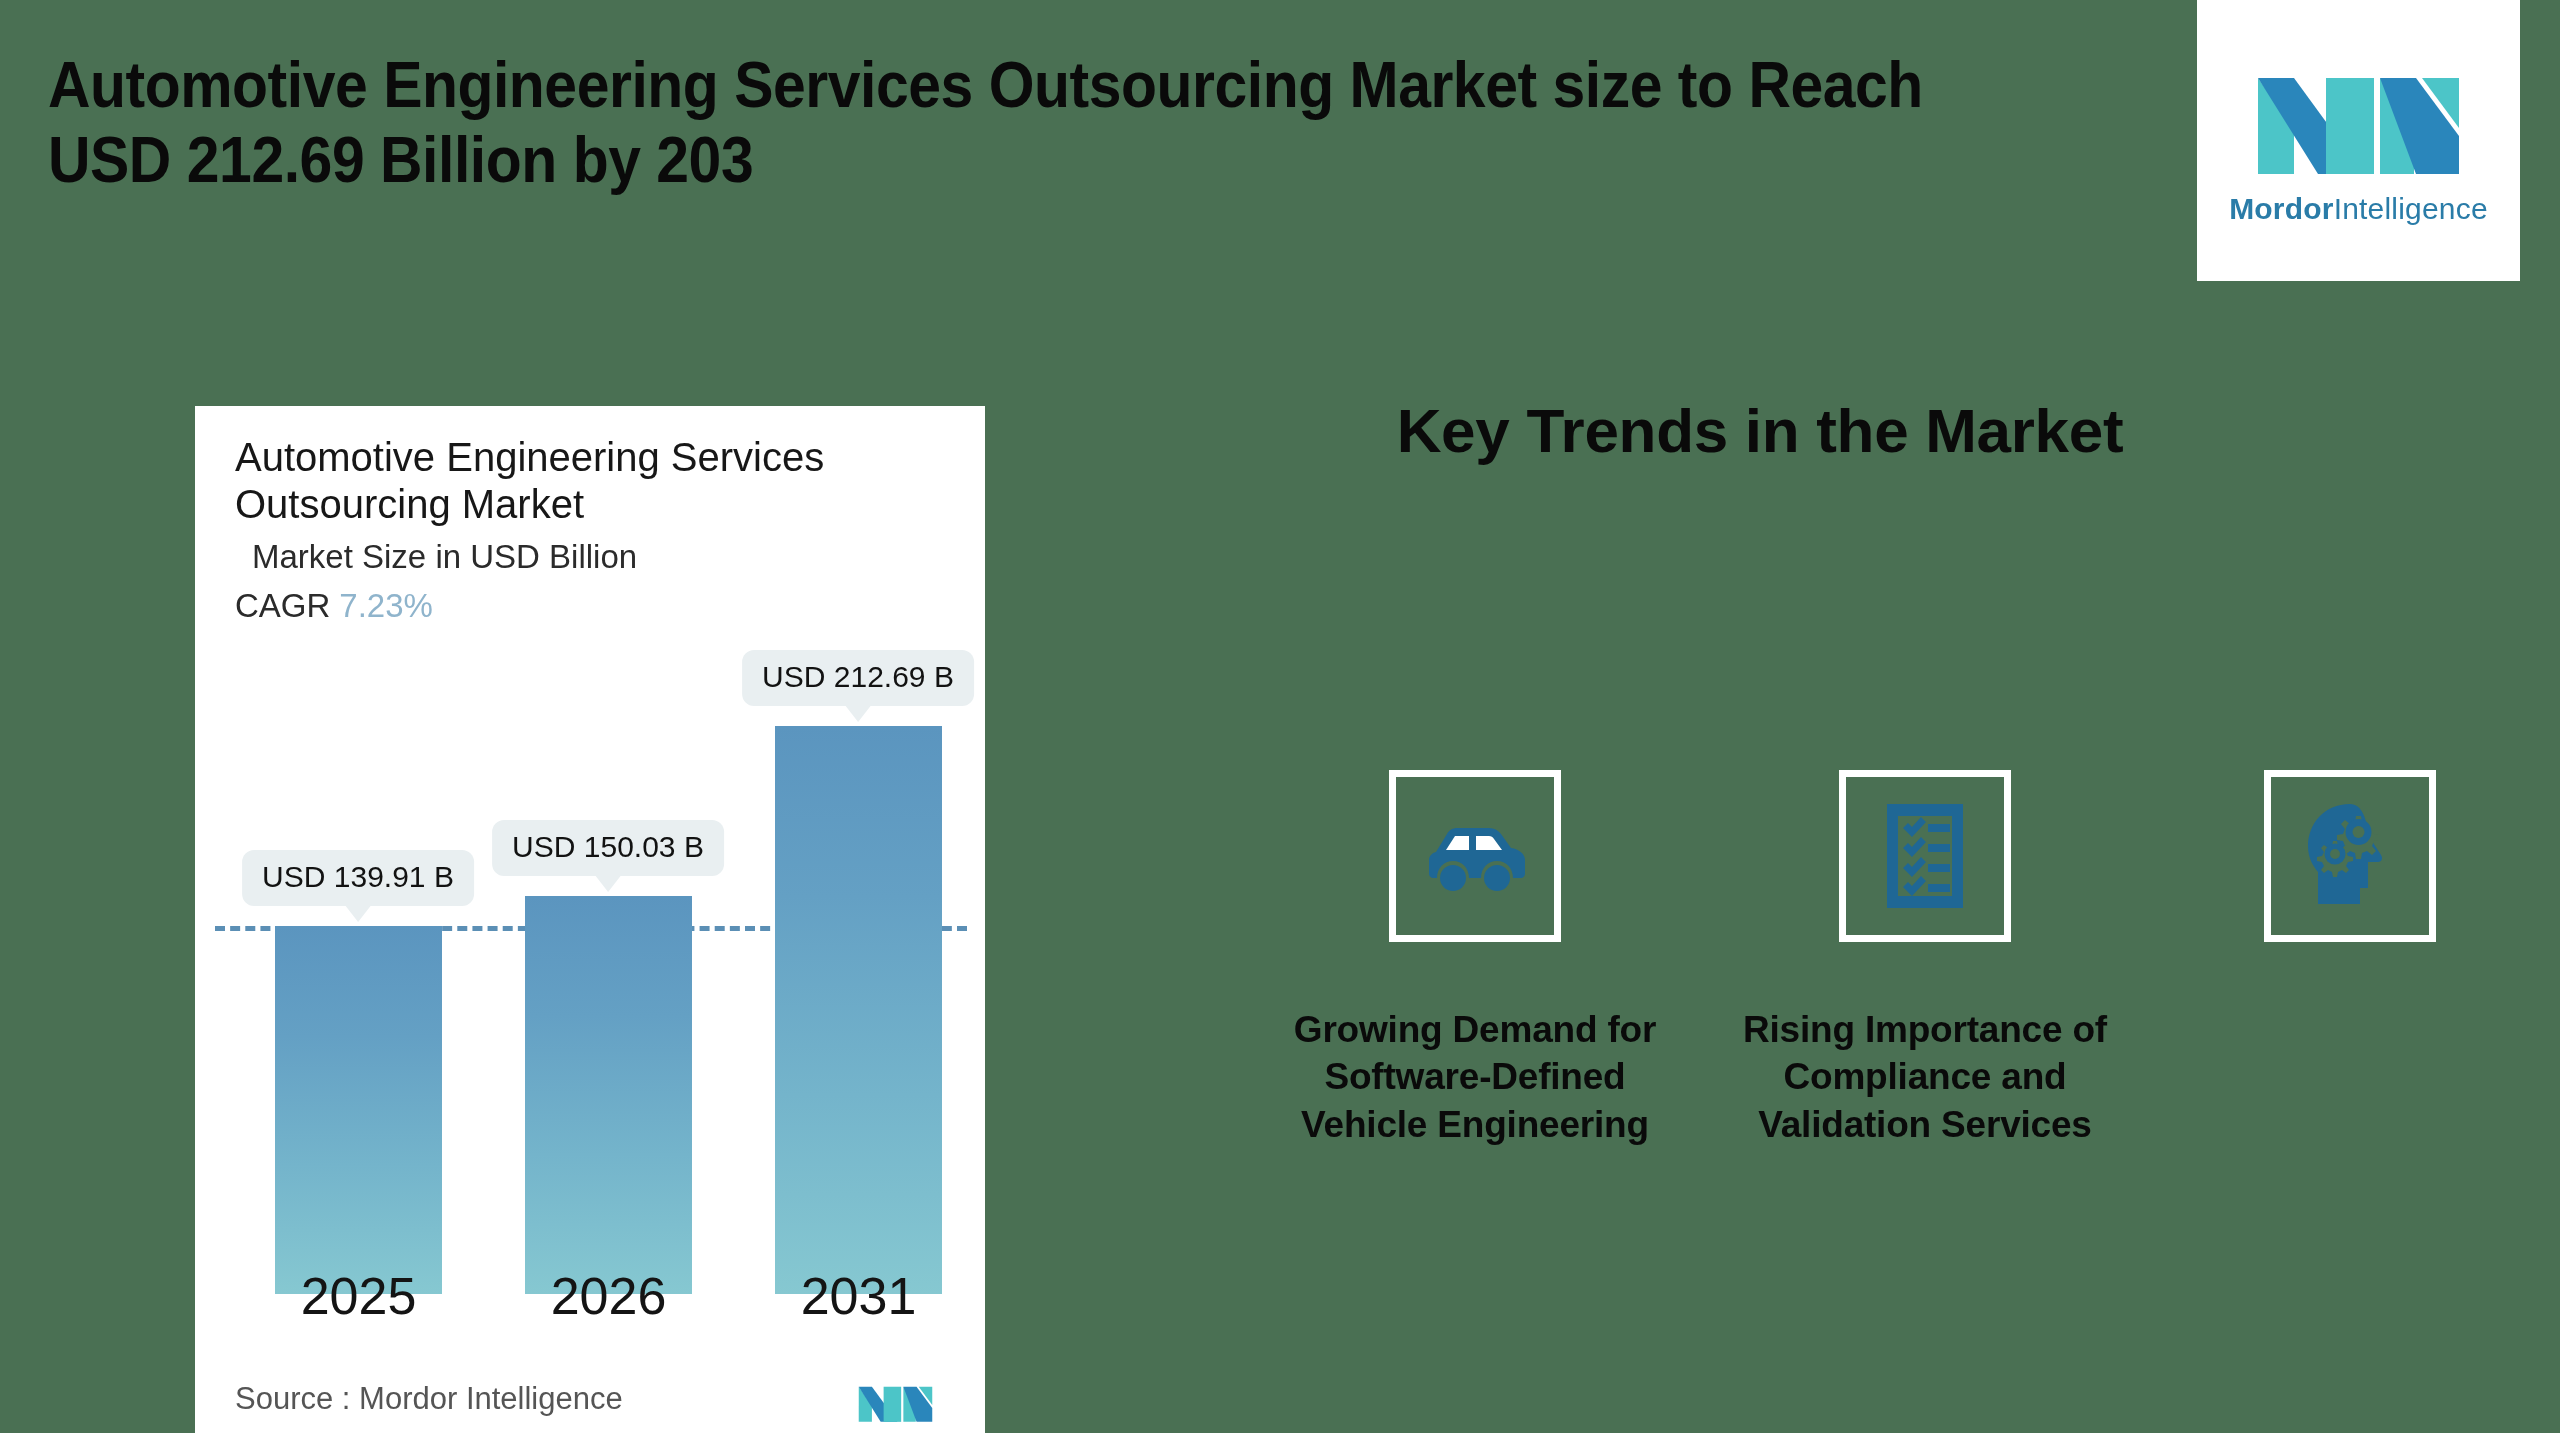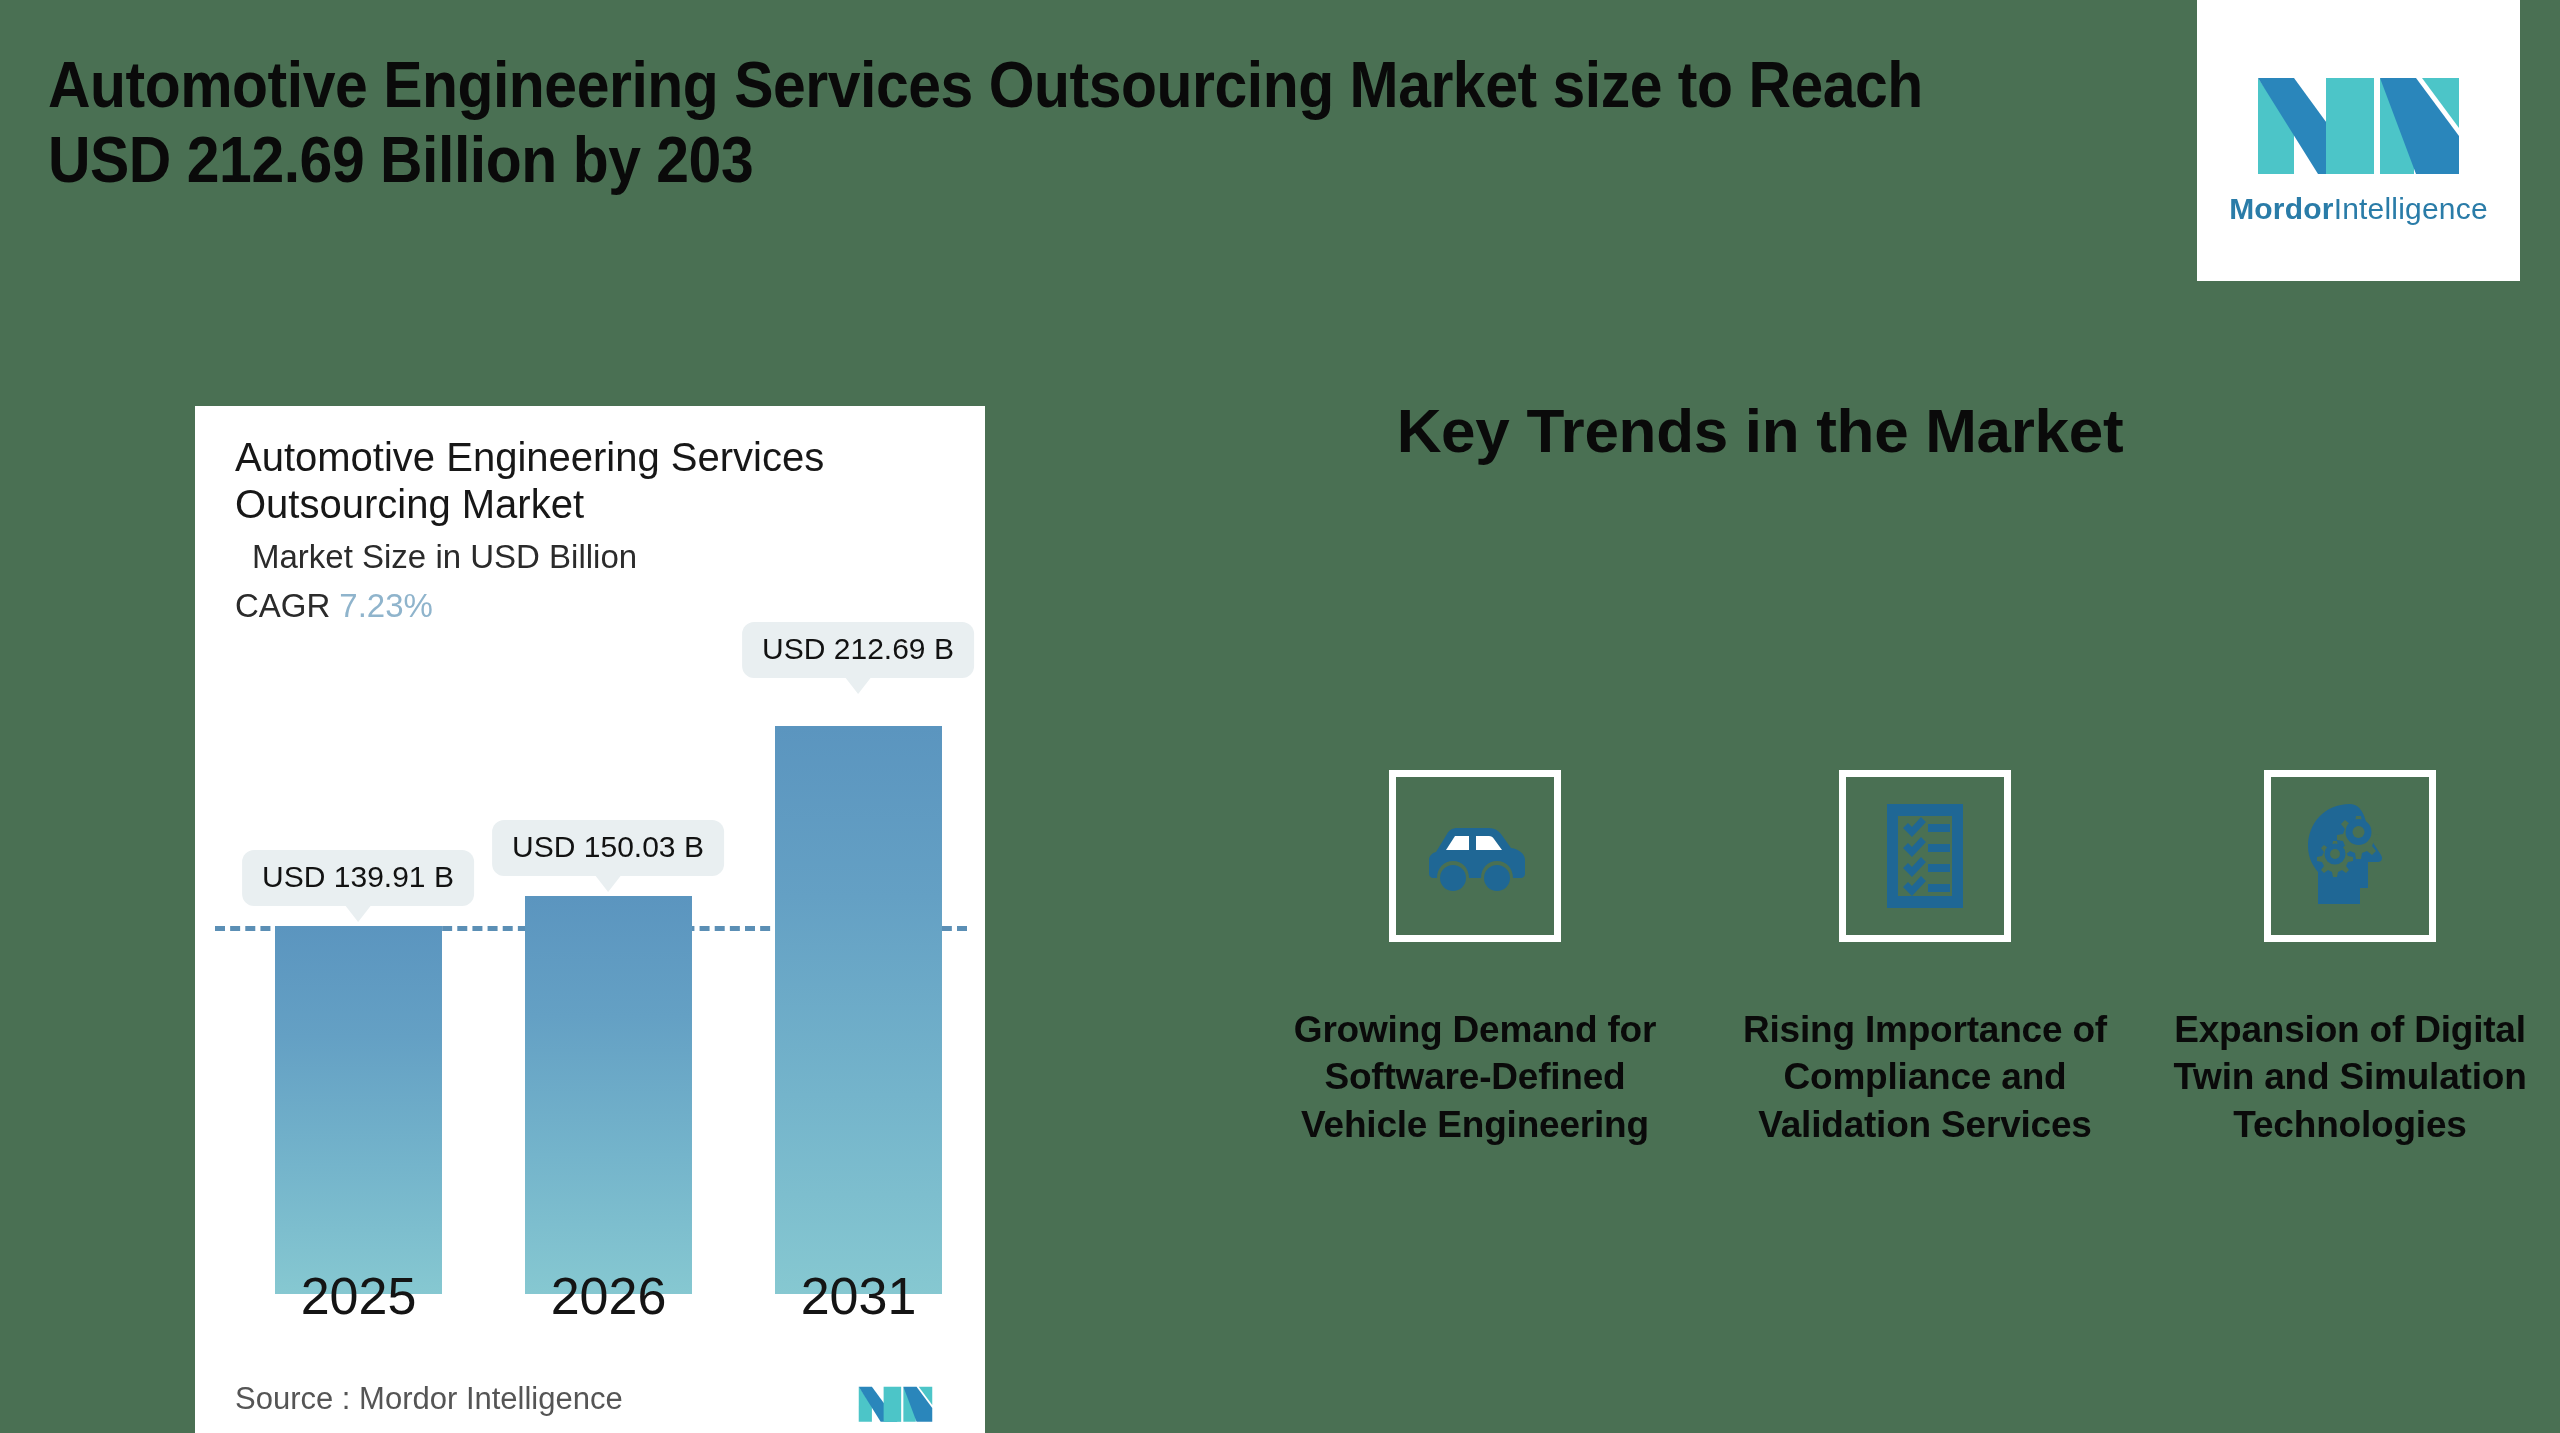--- a/index.html
+++ b/index.html
@@ -108,21 +108,21 @@
     content:"";
     position:absolute;
     left:50%; bottom:-16px;
     margin-left:-14px;
     border-left:14px solid transparent;
     border-right:14px solid transparent;
     border-top:18px solid #e9eff1;
   }
   .bubble.v0 { left:163px; bottom:388px; }
   .bubble.v1 { left:413px; bottom:418px; }
-  .bubble.v2 { left:663px; bottom:616px; }
+  .bubble.v2 { left:663px; bottom:588px; }
 
   .xtick {
     position:absolute;
     top:860px;
     width:167px;
     text-align:center;
     font-family:"Liberation Sans Narrow","Liberation Sans",sans-serif;
     font-size:52px;
     color:#141414;
   }
@@ -277,14 +277,13 @@
         <circle cx="68.5" cy="36" r="13" fill="#1f6795"></circle>
         <circle cx="68.5" cy="36" r="6" fill="#4a7053"></circle>
       </g>
       <g fill="#4a7053">
         <path d="M43,45 l4,0 1,5 4,2 4,-3 3,3 -3,4 2,4 5,1 0,4 -5,1 -2,4 3,4 -3,3 -4,-3 -4,2 -1,5 -4,0 -1,-5 -4,-2 -4,3 -3,-3 3,-4 -2,-4 -5,-1 0,-4 5,-1 2,-4 -3,-4 3,-3 4,3 4,-2 z"></path>
         <circle cx="45" cy="58" r="10.5" fill="#1f6795"></circle>
         <circle cx="45" cy="58" r="5" fill="#4a7053"></circle>
       </g>
     </svg>
   </div>
-  <div class="trend-label">Expansion of Digital Twin and Simulation Technologies</div>
 </div>
 
 </body></html>

